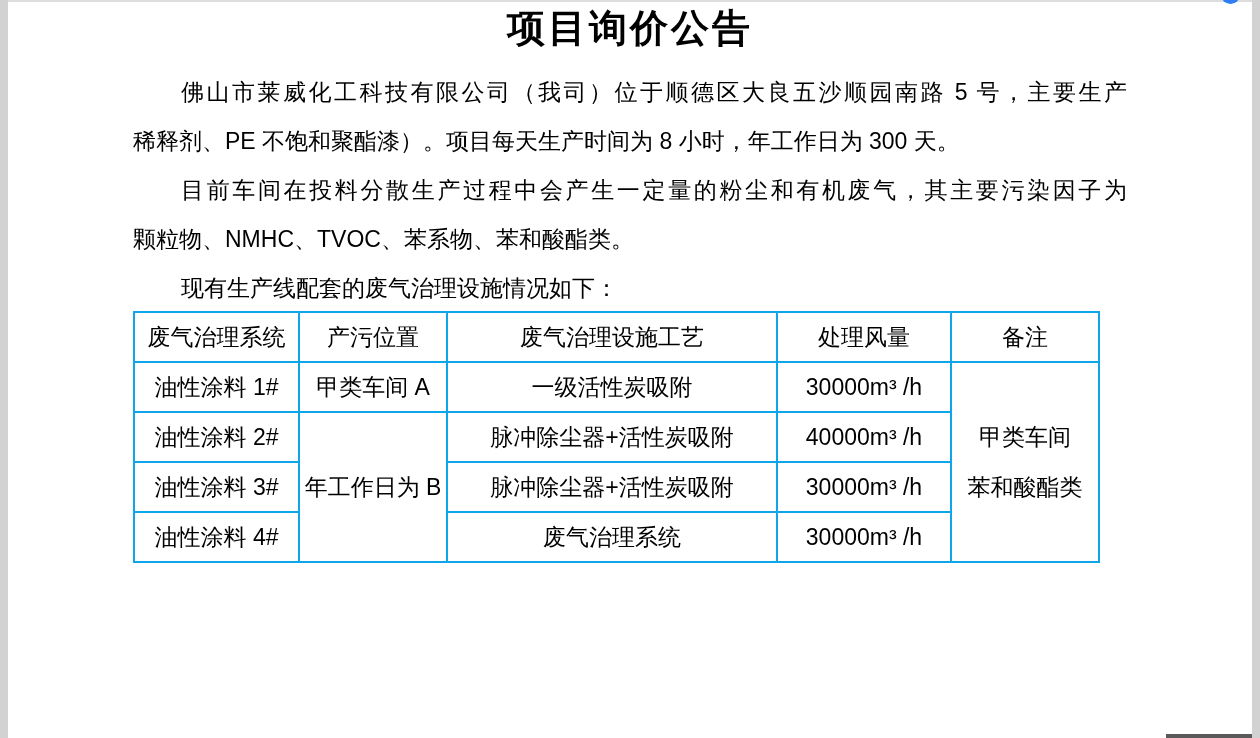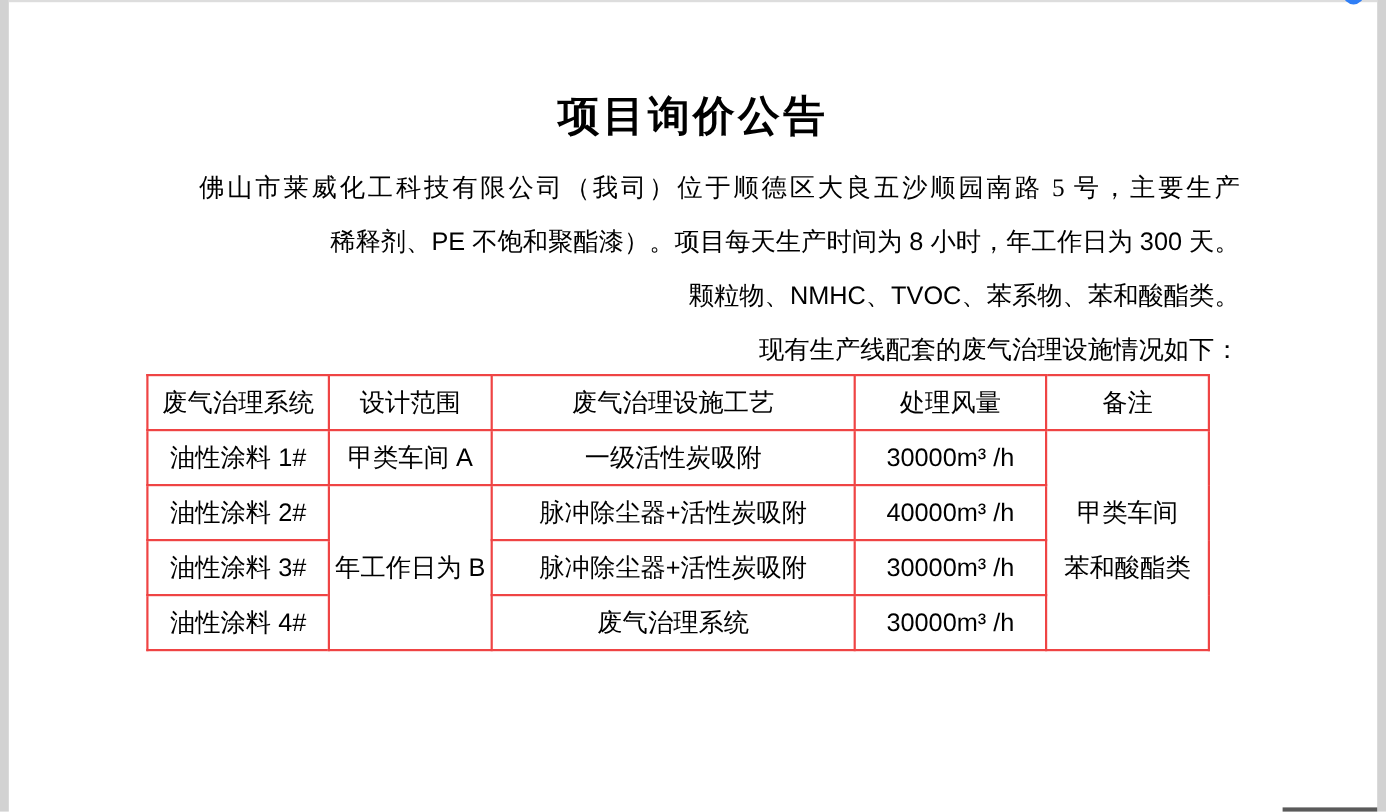--- a/index.html
+++ b/index.html
@@ -13,35 +13,35 @@
   .rail.left{left:0;}
   .rail.right{right:0;}
   .top-line{position:absolute;top:0;left:8px;right:8px;height:2px;background:#dddddd;}
   .fab{
     position:absolute;left:1221px;top:-15px;width:19px;height:19px;
     border-radius:50%;background:#2f7ef6;
   }
   .br-edge{position:absolute;left:1166px;top:734px;width:86px;height:4px;background:#5a5a5a;}
   .content{position:absolute;left:133px;top:0;width:994px;}
   .doc-title{
-    margin-top:78px;height:56px;line-height:56px;
+    height:56px;line-height:56px;
     text-align:center;font-size:38px;font-weight:bold;letter-spacing:3px;
     font-family:"Liberation Serif", serif;
   }
   .paras{margin-top:12px;font-size:23px;}
-  .line{height:49px;line-height:49px;white-space:nowrap;overflow:hidden;text-align:right;}
+  .line{height:49px;line-height:49px;white-space:nowrap;overflow:hidden;}
   .line.just{text-align:justify;text-align-last:justify;white-space:normal;}
-  .line.indent{text-indent:48px;font-family:Liberation Serif, serif;}
+  .line.indent{text-indent:48px;}
   table.wg{
     border-collapse:collapse;table-layout:fixed;
     width:965px;margin-top:-2px;
     font-size:23px;
   }
   table.wg td,table.wg th{
-    border:2px solid #ef4444;
+    border:2px solid #0ea5e9;
     text-align:center;vertical-align:middle;
     font-weight:normal;padding:0;overflow:hidden;
   }
   .rh{height:50px;}
   .remark-line{line-height:50px;height:50px;}
 </style>
 </head>
 <body>
 
 <div class="viewport">
@@ -54,37 +54,38 @@
 
   <div class="content">
 
     <div class="doc-title">项目询价公告</div>
 
     <div class="paras">
 
       <div class="line just indent">佛山市莱威化工科技有限公司（我司）位于顺德区大良五沙顺园南路 5 号，主要生产</div>
       <div class="line">稀释剂、PE 不饱和聚酯漆）。项目每天生产时间为 8 小时，年工作日为 300 天。</div>
 
+      <div class="line just indent">目前车间在投料分散生产过程中会产生一定量的粉尘和有机废气，其主要污染因子为</div>
       <div class="line">颗粒物、NMHC、TVOC、苯系物、苯和酸酯类。</div>
 
       <div class="line indent">现有生产线配套的废气治理设施情况如下：</div>
     </div>
 
     <table class="wg">
       <colgroup>
         <col style="width:165px">
           <col style="width:148px">
           <col style="width:330px">
           <col style="width:174px">
           <col style="width:148px">
       </colgroup>
       <tbody>
           <tr class="rh">
         <th>废气治理系统</th>
-        <th>设计范围</th>
+        <th>产污位置</th>
         <th>废气治理设施工艺</th>
         <th>处理风量</th>
         <th>备注</th>
       </tr>
       <tr class="rh">
         <td>油性涂料 1#</td>
         <td>甲类车间 A</td>
         <td>一级活性炭吸附</td>
         <td>30000m³ /h</td>
         <td rowspan="4">

